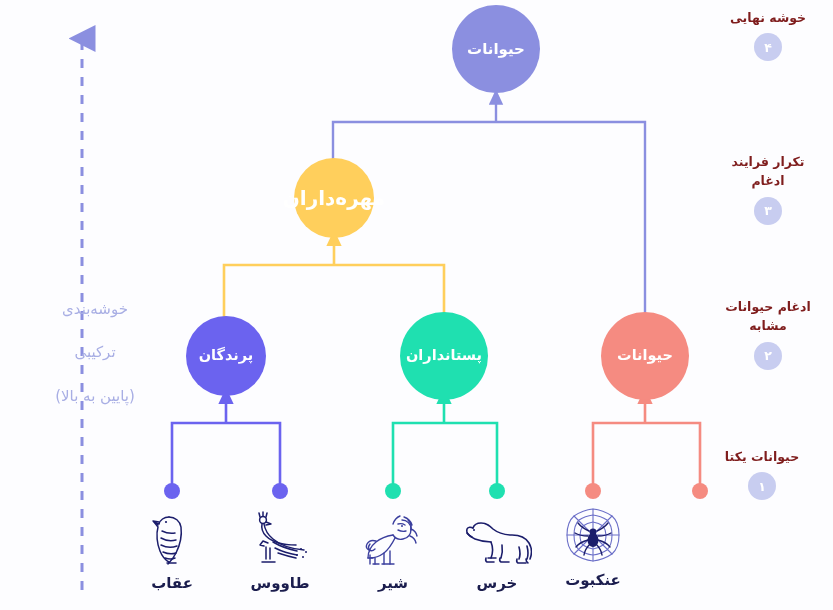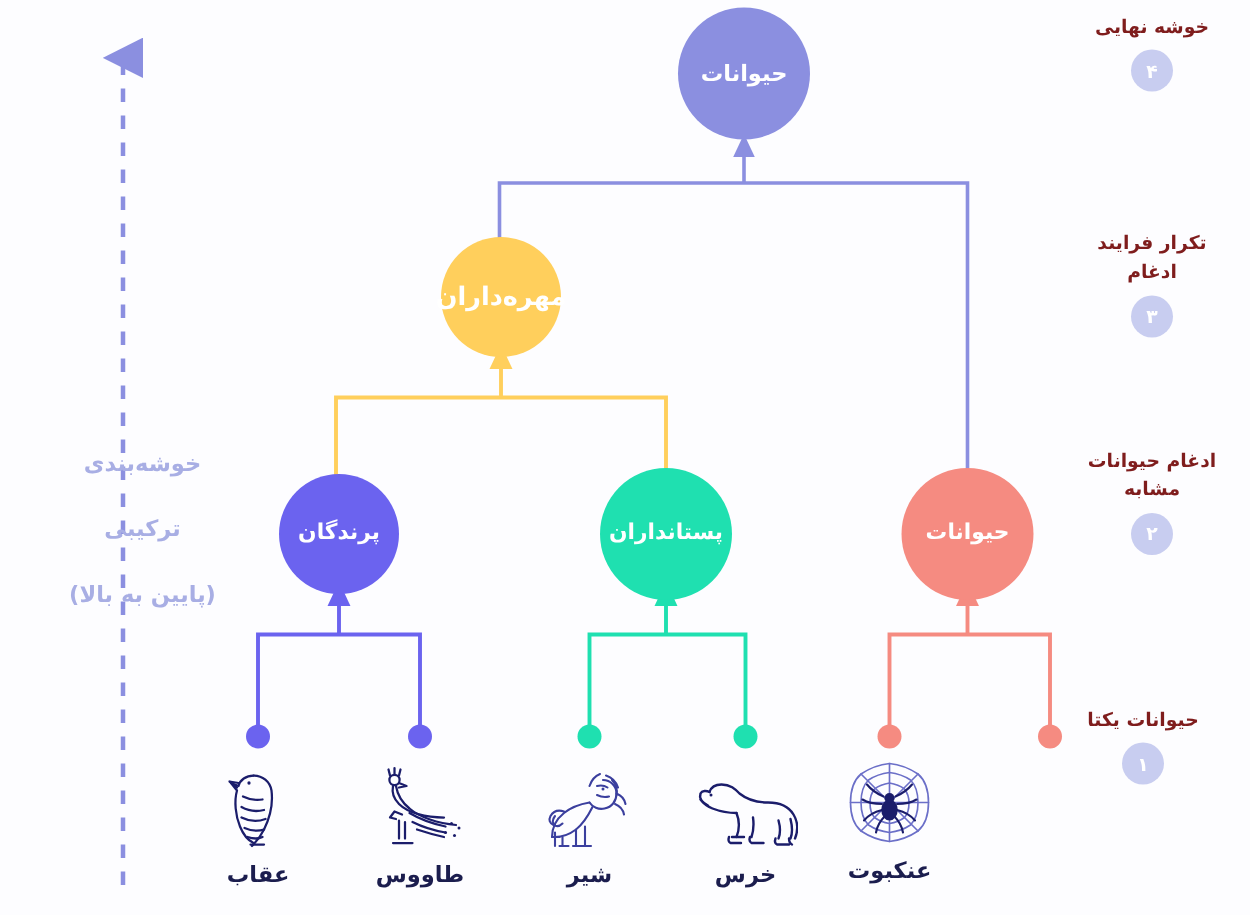--- a/index.html
+++ b/index.html
@@ -19,21 +19,21 @@
     display:flex;align-items:center;justify-content:center;
     color:#ffffff;
     font-weight:bold;
     text-align:center;
     line-height:1.1;
     letter-spacing:0;
     box-sizing:border-box;
     user-select:none;
   }
   .node-root{font-size:15px;}
-  .node-mid{font-size:17px;}
+  .node-mid{font-size:20px;}
   .node-leafcluster{font-size:14.5px;}
 
   .stage-row{position:absolute;text-align:center;}
   .stage-label{
     color:#7f1d1d;
     font-size:12.5px;
     line-height:1.55;
     font-weight:bold;
     white-space:pre-line;
   }
@@ -43,21 +43,21 @@
     color:#ffffff;
     font-size:12.5px;font-weight:bold;
     display:flex;align-items:center;justify-content:center;
     margin:6px auto 0 auto;
   }
 
   .side-note{
     position:absolute;
     color:#a8aee4;
     font-size:15px;
-    font-weight:bold;
+    font-weight:normal;
     line-height:1.45;
     text-align:center;
     white-space:pre-line;
     width:130px;
   }
 
   .leaf{
     position:absolute;
     width:96px;
     text-align:center;
@@ -173,21 +173,21 @@
 ادغام</div>
     <div class="stage-badge">۳</div>
   </div>
 
   <div class="stage-row" style="left:703px;top:297px;width:130px;">
     <div class="stage-label">ادغام حیوانات
 مشابه</div>
     <div class="stage-badge">۲</div>
   </div>
 
-  <div class="stage-row" style="left:703px;top:470px;width:118px;">
+  <div class="stage-row" style="left:703px;top:447px;width:118px;">
     <div class="stage-label">حیوانات یکتا</div>
     <div class="stage-badge">۱</div>
   </div>
 
   <div class="leaf" style="left:124px;top:505px;">
     <div class="leaf-icon">
       <svg width="54" height="58" viewBox="0 0 54 58" fill="none" stroke="#1b1d6b" stroke-width="1.5" stroke-linecap="round" stroke-linejoin="round">
         <path d="M24 8 c-5 0 -9 3 -10 7 l-5 -2 4 5 c-2 7 -1 17 2 24 2 5 5 9 9 11"></path>
         <path d="M24 8 c6 0 11 4 12 10 1 8 -1 18 -5 26 -2 4 -5 8 -8 11"></path>
         <path d="M14 13 l-6 -1 5 4"></path>

